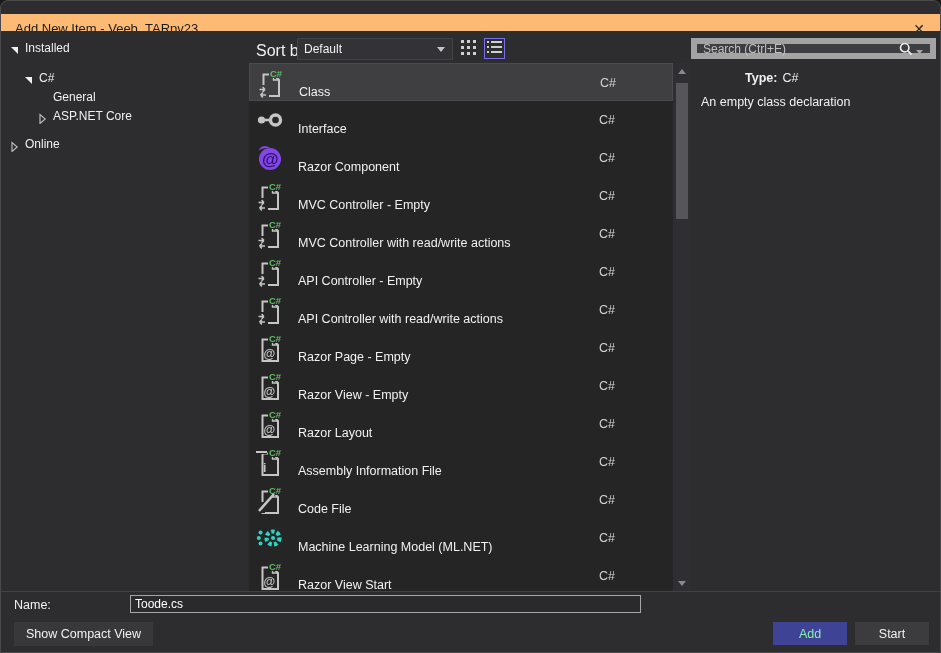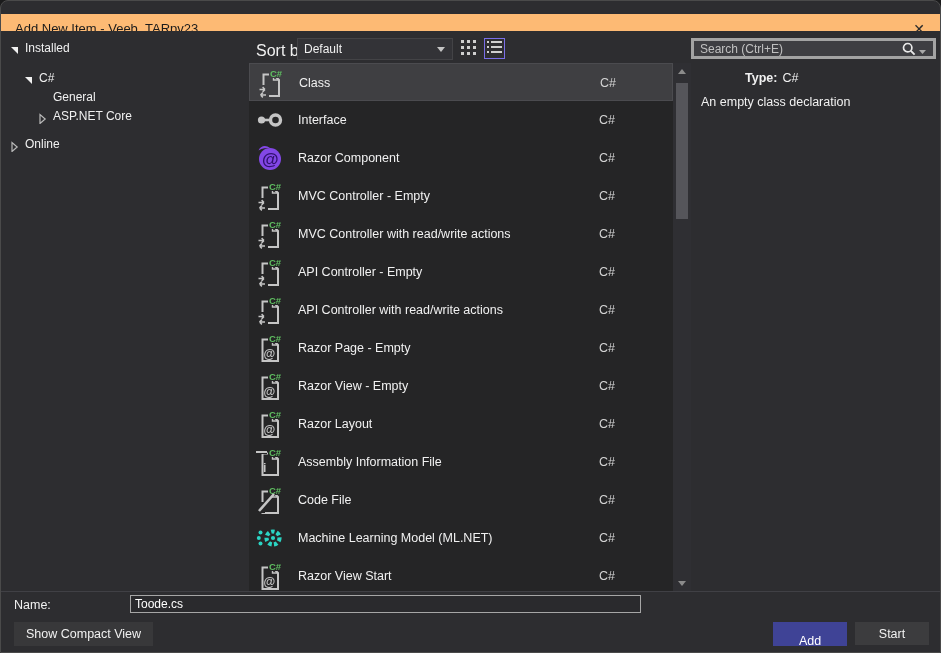--- a/index.html
+++ b/index.html
@@ -30,49 +30,49 @@
   .dropdown .dd-caret{width:14px;display:flex;justify-content:center;margin-right:4px;}
   .view-btn{position:absolute;top:8px;width:21px;height:21px;display:flex;align-items:center;justify-content:center;cursor:pointer;border:1px solid transparent;}
   .view-btn.grid{left:457px;}
   .view-btn.list{left:483px;top:7px;border:1px solid #7a6fe8;}
   
   .listbox{position:absolute;left:248px;top:32px;width:442px;height:528px;background:#252526;overflow:hidden;}
   .rows{position:absolute;left:0;top:0;width:424px;}
   .row{position:relative;height:38px;cursor:pointer;}
   .row.selected{background:#3f3f42;border:1px solid #4b4b4f;}
   .row .icon{position:absolute;left:6px;top:3px;width:30px;height:32px;}
-  .row .row-label{position:absolute;left:49px;top:0;line-height:38px;font-size:12.5px;color:#f1f1f1;white-space:nowrap;}
+  .row .row-label{position:absolute;left:49px;top:9px;line-height:38px;font-size:12.5px;color:#f1f1f1;white-space:nowrap;}
   .row .row-lang{position:absolute;left:350px;top:0;line-height:38px;font-size:12.5px;color:#d4d4d4;}
   .mask{fill:#252526;}
   .row.selected .mask{fill:#3f3f42;}
   
   .scrollbar{position:absolute;right:0;top:0;width:18px;height:528px;background:#2f2f33;}
   .scroll-arrow{position:absolute;left:0;width:18px;height:16px;display:flex;align-items:center;justify-content:center;cursor:pointer;}
   .scroll-arrow.up{top:0;}
   .scroll-arrow.down{bottom:0;}
   .tri-up{width:0;height:0;border-left:4px solid transparent;border-right:4px solid transparent;border-bottom:5px solid #8b8b8b;}
   .tri-down{width:0;height:0;border-left:4px solid transparent;border-right:4px solid transparent;border-top:5px solid #8b8b8b;}
   .scroll-thumb{position:absolute;left:3px;top:20px;width:12px;height:136px;background:#55555a;cursor:grab;}
   
-  .searchbox{position:absolute;left:690px;top:7px;width:245px;height:21px;background:#3e3e42;border:3px solid #a3a3a3;display:flex;align-items:center;}
+  .searchbox{position:absolute;left:690px;top:7px;width:245px;height:21px;background:#3e3e42;border:6px solid #a3a3a3;display:flex;align-items:center;}
   .searchbox input{flex:1;background:transparent;border:none;outline:none;color:#c9c9c9;font-size:12px;padding:0 0 0 6px;font-family:"Liberation Sans",sans-serif;}
   .searchbox input::placeholder{color:#c0c0c0;opacity:1;}
   .search-icon{width:18px;height:16px;cursor:pointer;}
   .search-caret{width:12px;margin-right:2px;cursor:pointer;}
   .details{position:absolute;left:690px;top:32px;right:0;padding:8px 10px;font-size:12.5px;}
   .type-line{margin-bottom:10px;margin-left:44px;}
   .type-label{font-weight:bold;margin-right:5px;}
   .desc{color:#f1f1f1;}
   
   .footer{position:absolute;left:0;right:0;bottom:0;height:61px;background:#2d2d30;border-top:1px solid #404045;}
   .name-label{position:absolute;left:13px;top:5px;font-size:12.5px;line-height:17px;}
   .name-input{position:absolute;left:129px;top:3px;width:511px;height:18px;background:#2a2a2d;border:1px solid #a6a6a6;color:#ffffff;font-size:12px;padding:0 4px;font-family:"Liberation Sans",sans-serif;outline:none;}
   .btn{position:absolute;top:30px;height:23px;border:none;font-size:12.5px;font-family:"Liberation Sans",sans-serif;color:#f1f1f1;cursor:pointer;padding:0 12px;}
   .btn.compact{left:13px;background:#38383a;height:24px;}
-  .btn.add{left:772px;width:74px;background:#3f4396;color:#ffffff;padding:12px;}
+  .btn.add{left:772px;width:74px;background:#3f4396;color:#86efac;padding:4px;}
   .btn.cancel{left:854px;width:74px;background:#3c3c3e;padding:0;}
 </style>
 </head>
 <body>
 
 <div class="window">
 
   <div class="titlebar">
     <span class="title">Add New Item - Veeb_TARpv23</span>
     <span class="close-btn">✕</span>

